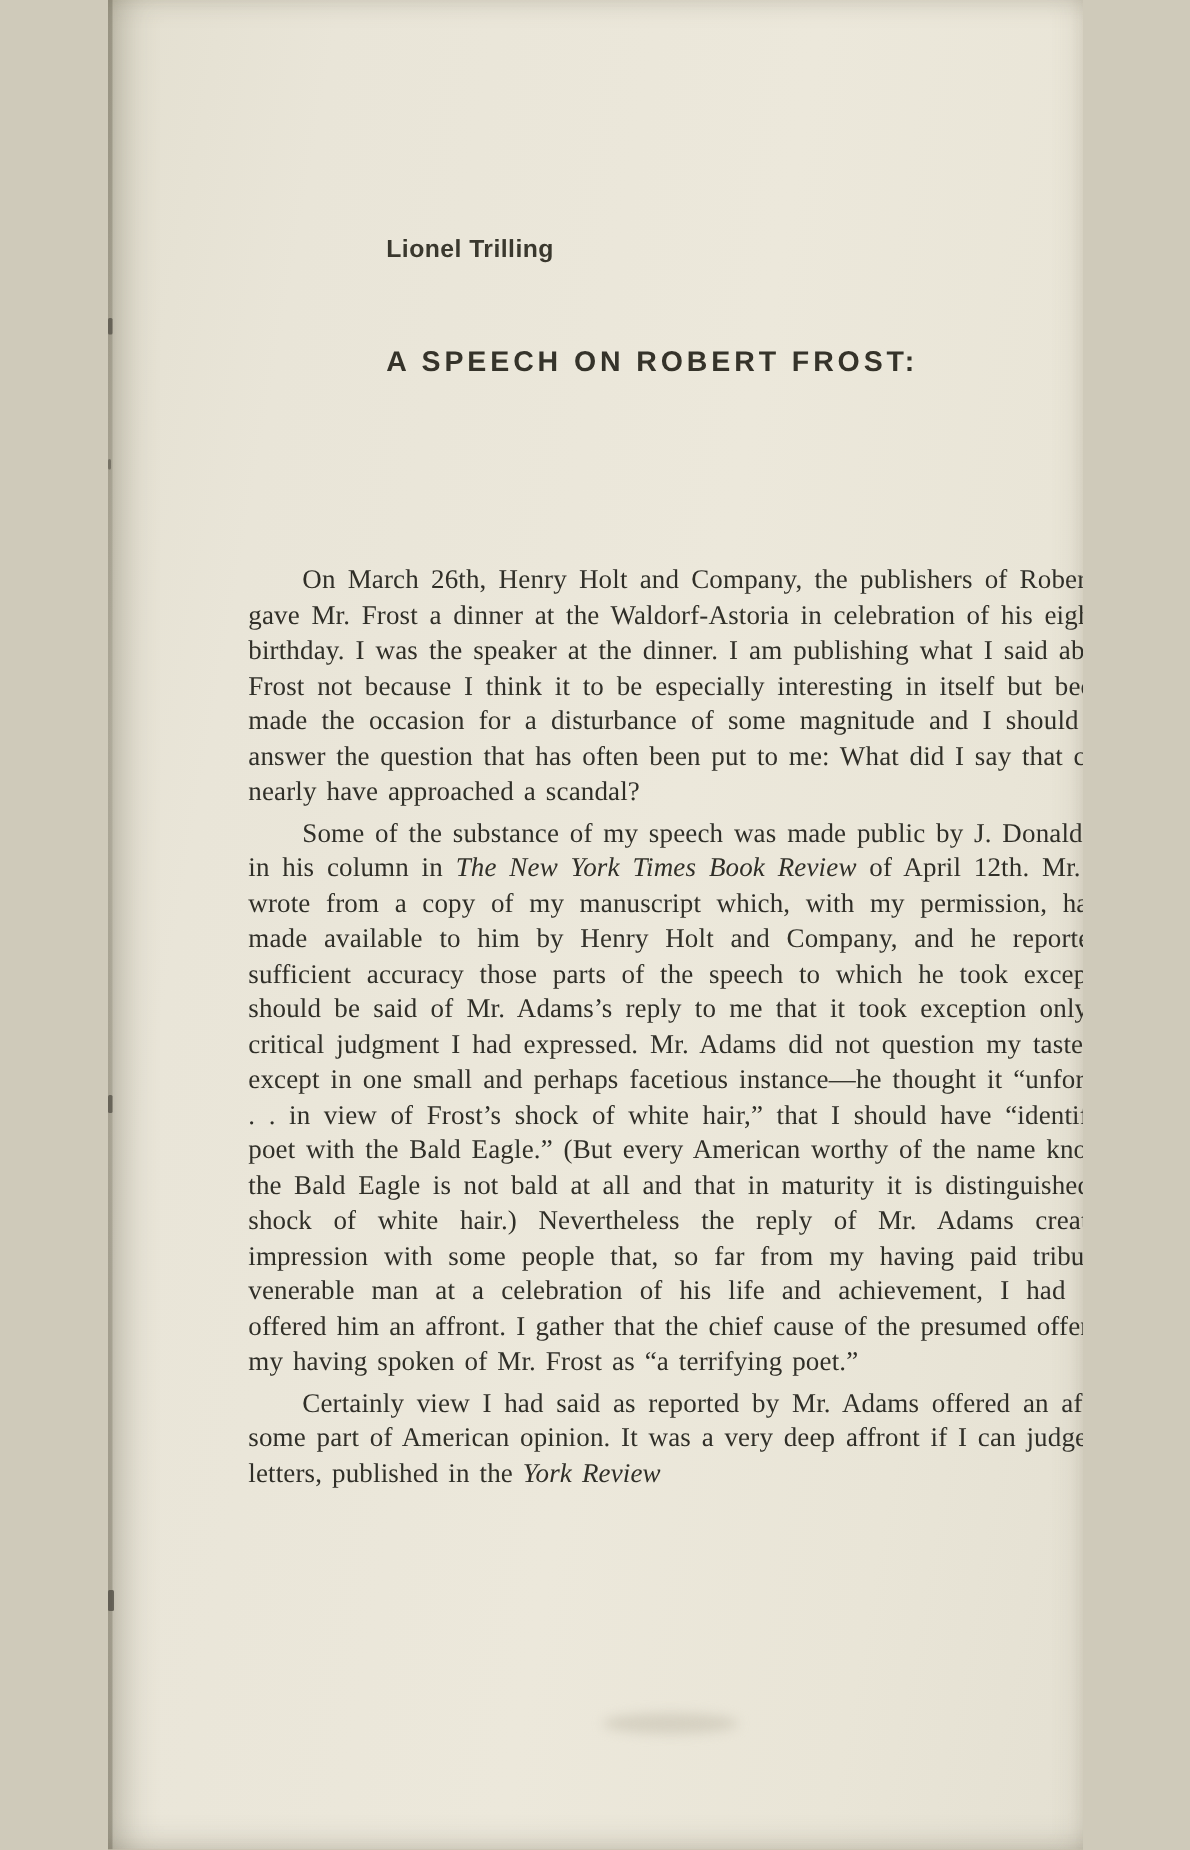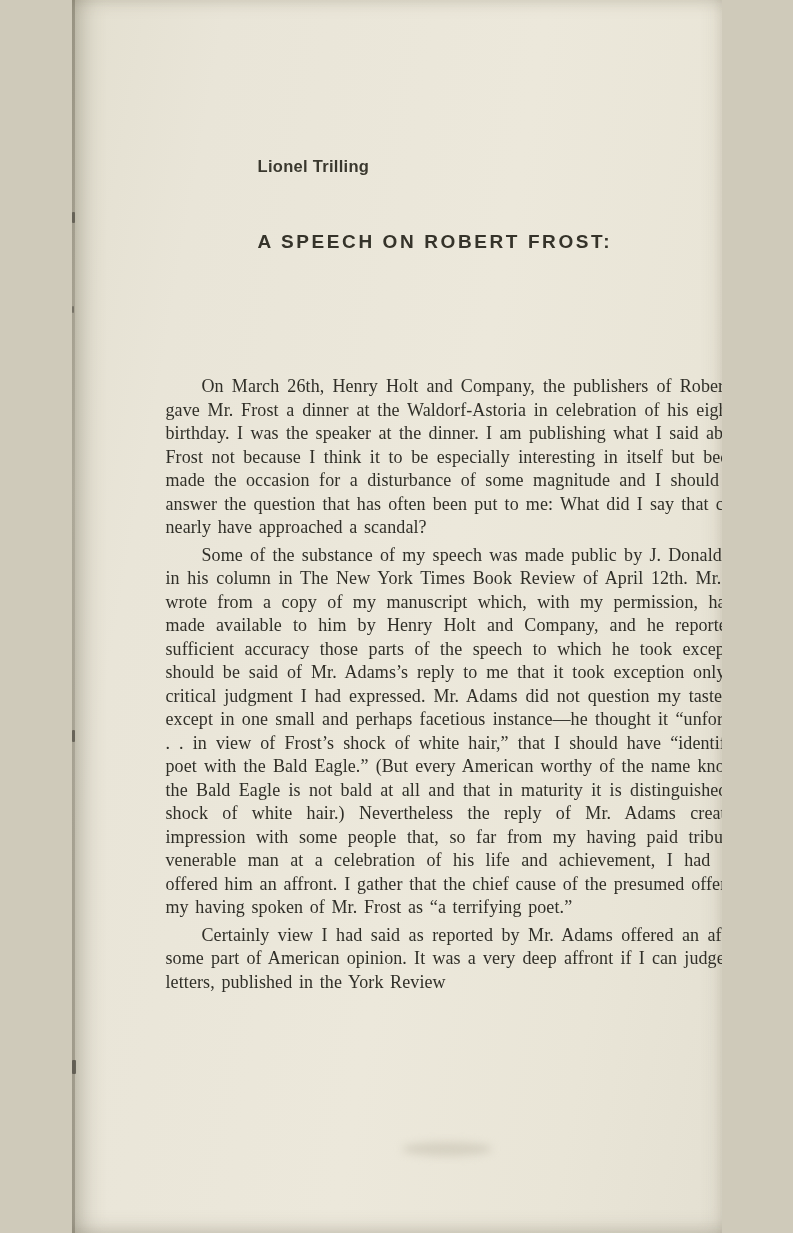--- a/index.html
+++ b/index.html
@@ -80,21 +80,21 @@
     line-height: 23.5px;
     letter-spacing: 0.1px;
     word-spacing: 2px;
     text-align: justify;
     color: #302f28;
   }
   .para {
     margin: 4px;
     text-indent: 36px;
   }
-  .it { }
+  .it { font-style: italic; }
 </style>
 </head>
 <body>
 
 <div class="page">
 
   <div class="edge-line"></div>
   <div class="mark mark-1"></div>
   <div class="mark mark-2"></div>
   <div class="mark mark-3"></div>

